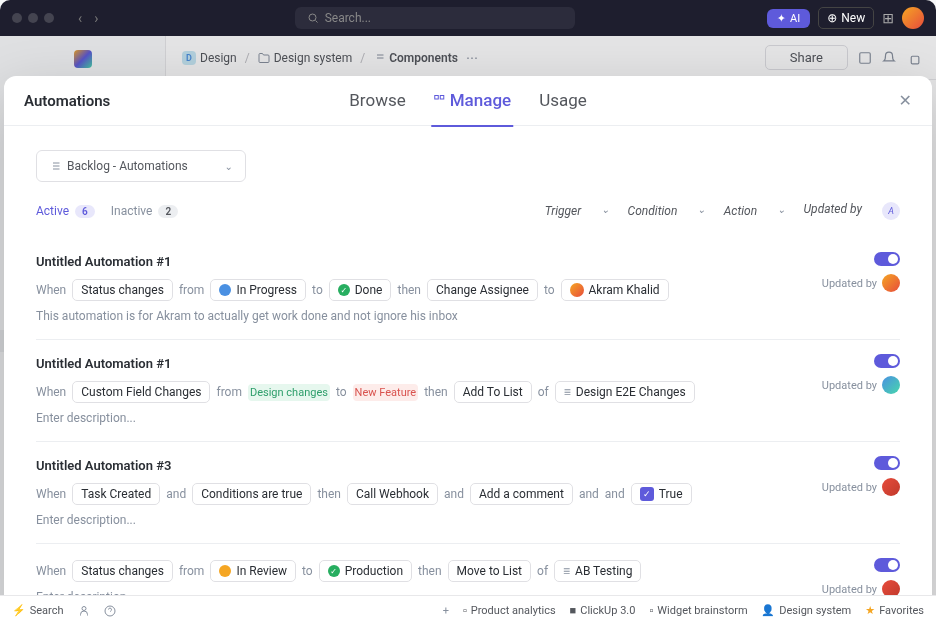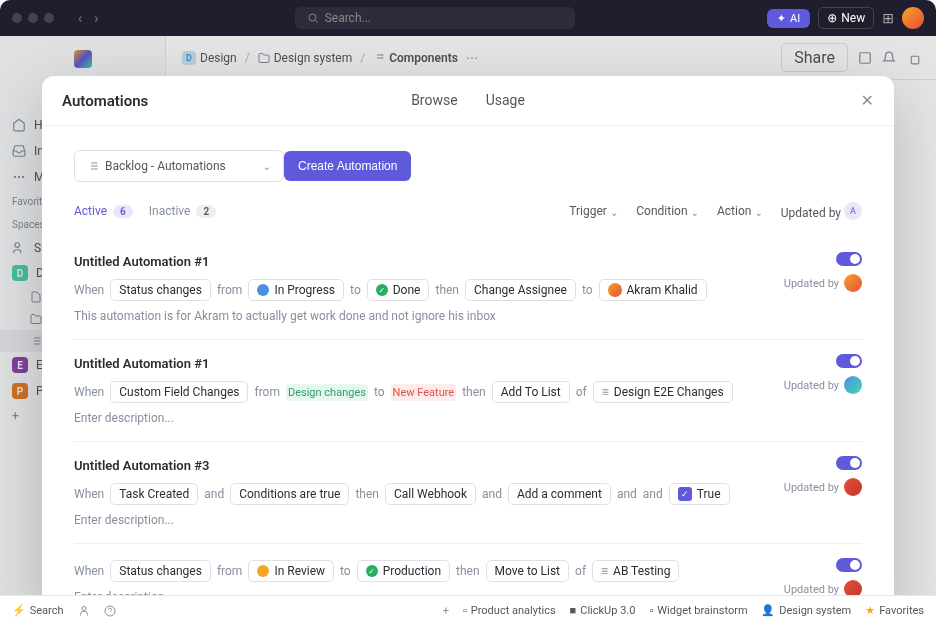--- a/index.html
+++ b/index.html
@@ -28,45 +28,45 @@
 .side-section { padding: 6px 12px; font-size: 10px; color: #87909e; text-transform: none; }
 .side-space { padding: 5px 12px; display: flex; align-items: center; gap: 8px; font-size: 12px; color: #54575d; }
 .sq { width: 16px; height: 16px; border-radius: 4px; display: flex; align-items: center; justify-content: center; color: #fff; font-size: 10px; font-weight: 600; }
 
 
 .content { flex: 1; background: #fff; }
 .breadcrumb-bar { height: 44px; border-bottom: 1px solid #e8e8ea; display: flex; align-items: center; padding: 0 16px; gap: 8px; font-size: 12px; color: #54575d; }
 .bc-item { display: flex; align-items: center; gap: 4px; }
 .bc-sep { color: #c0c0c5; }
 .bc-actions { margin-left: auto; display: flex; align-items: center; gap: 10px; }
-.share-btn { border: 1px solid #e0e0e4; padding: 4px 12px; border-radius: 5px; font-size: 16px; }
+.share-btn { border: 1px solid #e0e0e4; padding: 4px 24px; border-radius: 5px; font-size: 13px; }
 
 
 .modal-overlay { position: absolute; top: 36px; left: 0; right: 0; bottom: 0; background: rgba(30, 30, 40, 0.12); display: flex; align-items: flex-start; justify-content: center; padding-top: 40px; }
-.modal { width: 852px; background: #fff; border-radius: 12px; box-shadow: 0 20px 60px rgba(0,0,0,0.2); overflow: hidden; }
+.modal { width: 928px; background: #fff; border-radius: 12px; box-shadow: 0 20px 60px rgba(0,0,0,0.2); overflow: hidden; }
 .modal-header { display: flex; align-items: center; padding: 0 20px; height: 50px; border-bottom: 1px solid #eceef1; }
 .modal-title { font-size: 15px; font-weight: 600; }
 .modal-tabs { margin-left: auto; margin-right: auto; display: flex; gap: 24px; position: absolute; left: 50%; transform: translateX(-50%); }
-.modal-tab { padding: 15px 2px; font-size: 14px; color: #54575d; display: flex; align-items: center; gap: 4px; border-bottom: 2px solid transparent; cursor: pointer; }
+.modal-tab { padding: 15px 2px; font-size: 17px; color: #54575d; display: flex; align-items: center; gap: 4px; border-bottom: 2px solid transparent; cursor: pointer; }
 .modal-tab.active { color: #5e5adb; border-bottom-color: #5e5adb; font-weight: 500; }
 .close-x { margin-left: auto; color: #87909e; cursor: pointer; font-size: 16px; }
 
 .modal-body { padding: 24px 32px; max-height: 495px; overflow-y: auto; }
 .controls-row { display: flex; align-items: center; margin-bottom: 20px; }
 .list-select { border: 1px solid #e0e0e4; border-radius: 6px; padding: 8px 12px; display: flex; align-items: center; gap: 6px; font-size: 12px; color: #54575d; width: 210px; justify-content: space-between; }
 .create-btn { background: #5e5adb; color: #fff; padding: 8px 14px; border-radius: 6px; font-size: 12px; font-weight: 500; border: none; cursor: pointer; }
 
 .filter-row { display: flex; align-items: center; margin-bottom: 18px; }
 .filter-tabs { display: flex; gap: 16px; }
 .ftab { display: flex; align-items: center; gap: 6px; font-size: 12px; color: #87909e; cursor: pointer; }
 .ftab.active { color: #5e5adb; }
 .badge { background: #eceef1; color: #54575d; border-radius: 10px; padding: 1px 7px; font-size: 10px; font-weight: 600; }
 .ftab.active .badge { background: #e8e7fb; color: #5e5adb; }
 .filter-dropdowns { margin-left: auto; display: flex; gap: 18px; align-items: center; }
-.fdrop { font-size: 12px; color: #54575d; display: flex; align-items: flex-end; gap: 3px; cursor: pointer; }
+.fdrop { font-size: 12px; color: #54575d; display: flex; align-items: flex-start; gap: 20px; cursor: pointer; font-style: italic; }
 .tiny-avatar { width: 18px; height: 18px; border-radius: 50%; background: #e8e7fb; display: flex; align-items: center; justify-content: center; font-size: 9px; color: #5e5adb; }
 
 .automation { border-bottom: 1px solid #eceef1; padding: 16px 0; position: relative; }
 .automation:last-child { border-bottom: none; }
 .auto-title { font-size: 13px; font-weight: 600; margin-bottom: 10px; }
 .auto-rule { display: flex; align-items: center; gap: 6px; flex-wrap: wrap; font-size: 12px; color: #87909e; margin-bottom: 8px; }
 .chip { border: 1px solid #e0e0e4; border-radius: 5px; padding: 3px 8px; color: #2a2e34; display: inline-flex; align-items: center; gap: 5px; font-size: 12px; }
 .status-dot { width: 12px; height: 12px; border-radius: 50%; display: inline-flex; align-items: center; justify-content: center; font-size: 8px; color: #fff; }
 .tag-pill { padding: 2px 2px; border-radius: 4px; font-size: 11px; }
 .auto-desc { font-size: 12px; color: #87909e; }
@@ -224,39 +224,45 @@
     </div>
   </div>
 </div>
 
 <div class="modal-overlay">
   <div class="modal">
     <div class="modal-header" style="position:relative">
       <div class="modal-title">Automations</div>
       <div class="modal-tabs">
         <div class="modal-tab">Browse</div>
+        <div class="modal-tab active">
+            <svg width="12" height="12" viewBox="0 0 24 24" fill="none" stroke="currentColor" stroke-width="2">
+              <rect x="3" y="3" width="7" height="7"></rect>
+              <rect x="14" y="3" width="7" height="7"></rect>
+            </svg>
+            <span>Manage</span>
+          </div>
         <div class="modal-tab">Usage</div>
       </div>
       <div class="close-x">✕</div>
     </div>
 
     <div class="modal-body">
       <div class="controls-row">
         <div class="list-select">
           <span style="display:flex;gap:6px;align-items:center">
               <svg width="12" height="12" viewBox="0 0 24 24" fill="none" stroke="#87909e" stroke-width="2">
                 <line x1="8" y1="6" x2="21" y2="6"></line>
                 <line x1="8" y1="12" x2="21" y2="12"></line>
                 <line x1="8" y1="18" x2="21" y2="18"></line>
               </svg>
               <span>Backlog -  Automations</span>
             </span>
           <span class="chev">⌄</span>
         </div>
-        <button class="create-btn">Create Automation</button>
       </div>
 
       <div class="filter-row">
         <div class="filter-tabs">
           <div class="ftab active">
               <span>Active</span>
               <span class="badge">6</span>
             </div>
           <div class="ftab">
               <span>Inactive</span>

